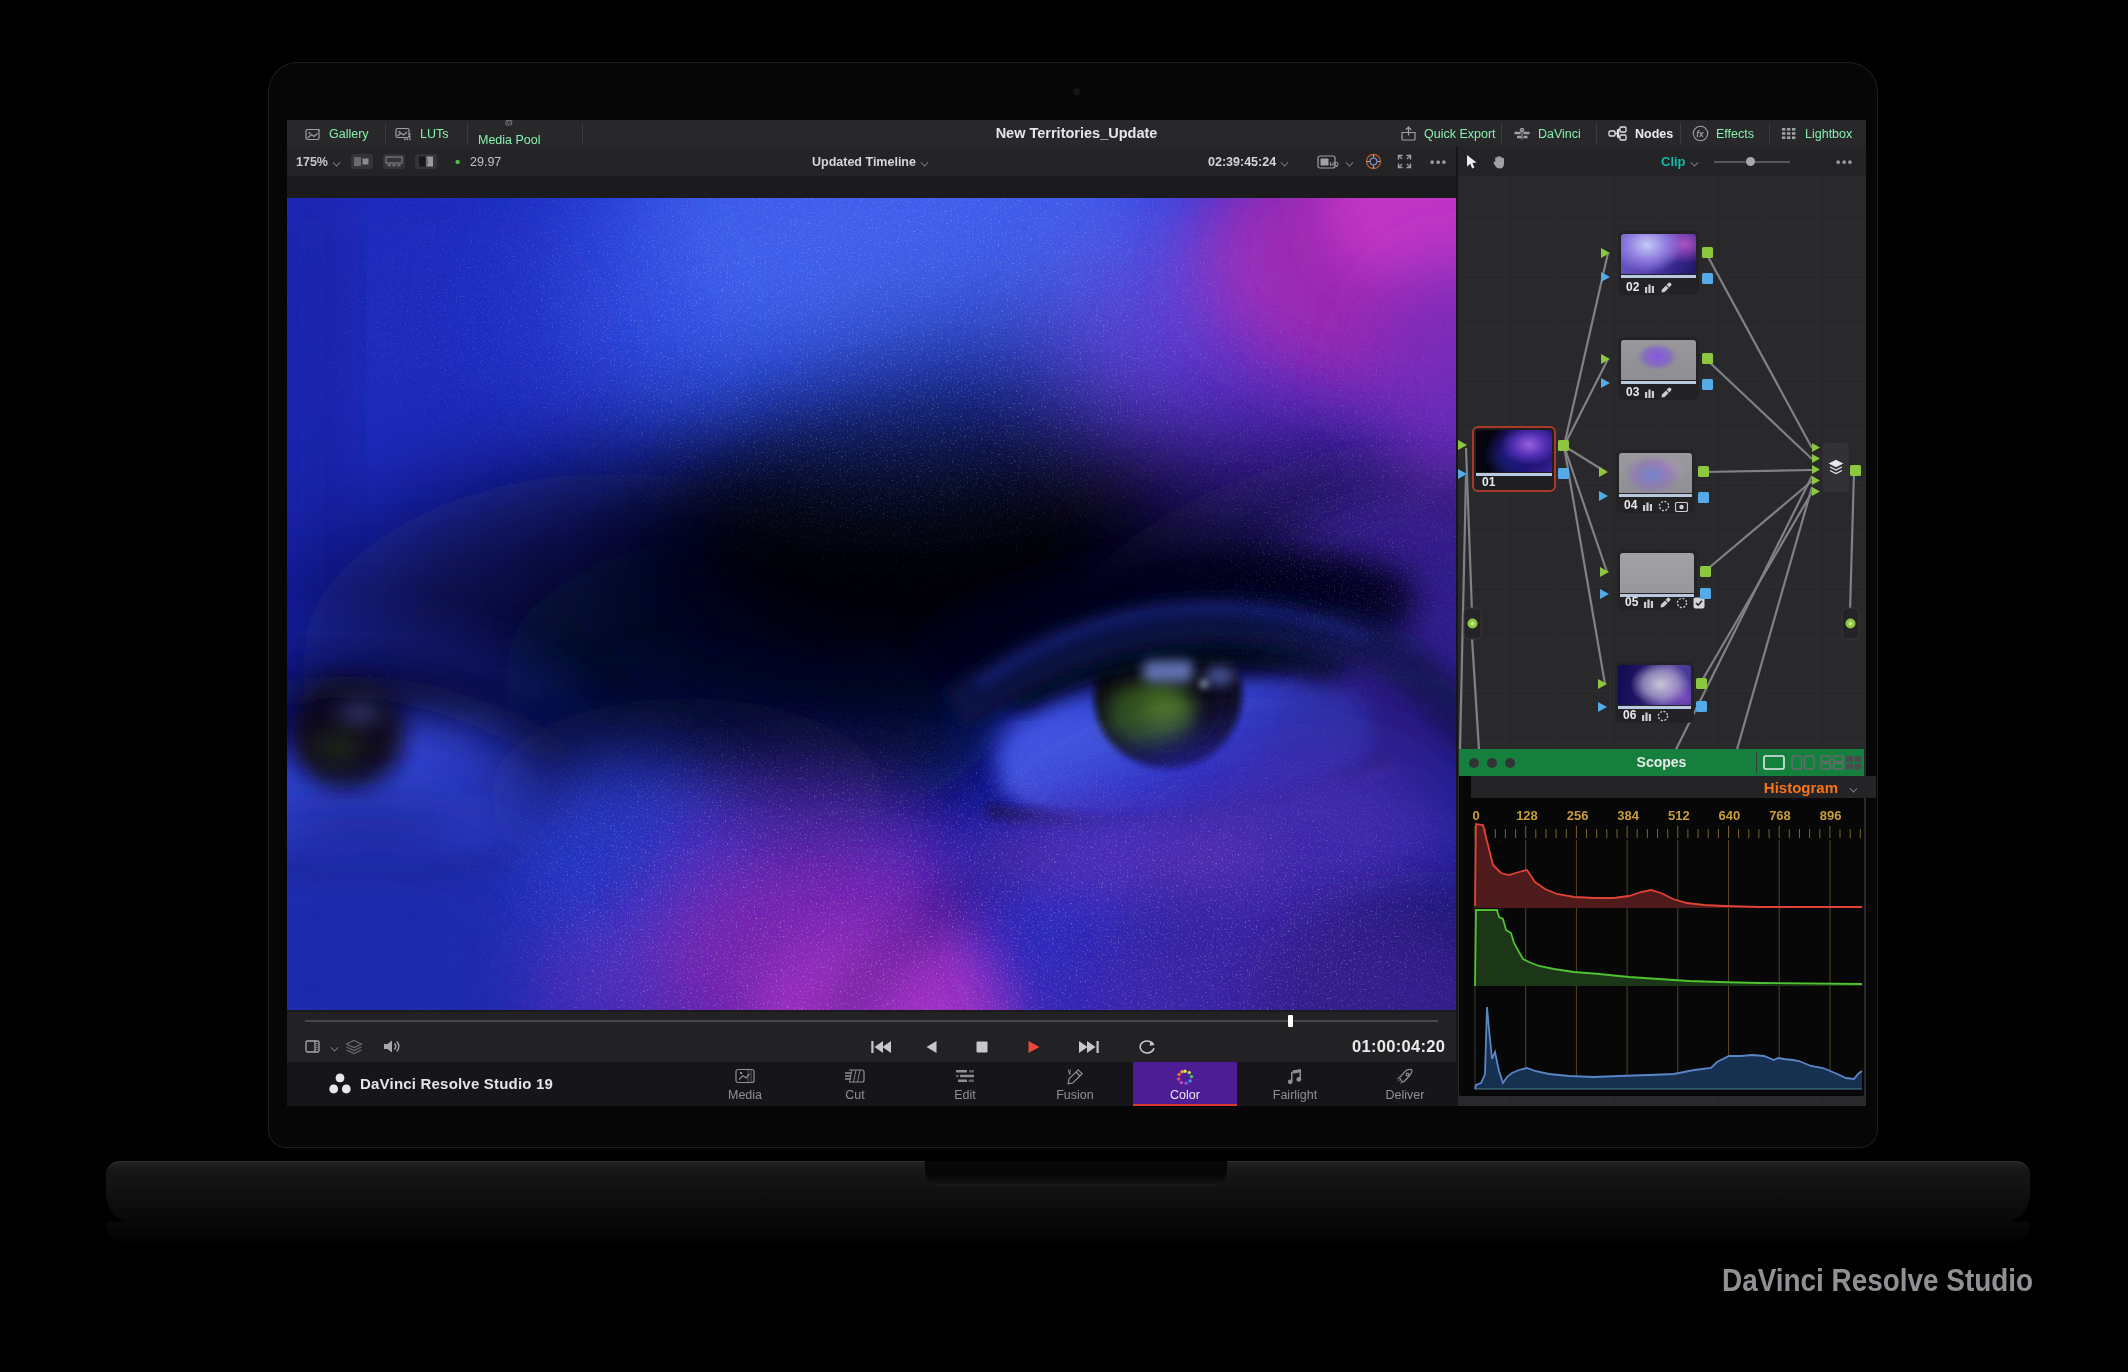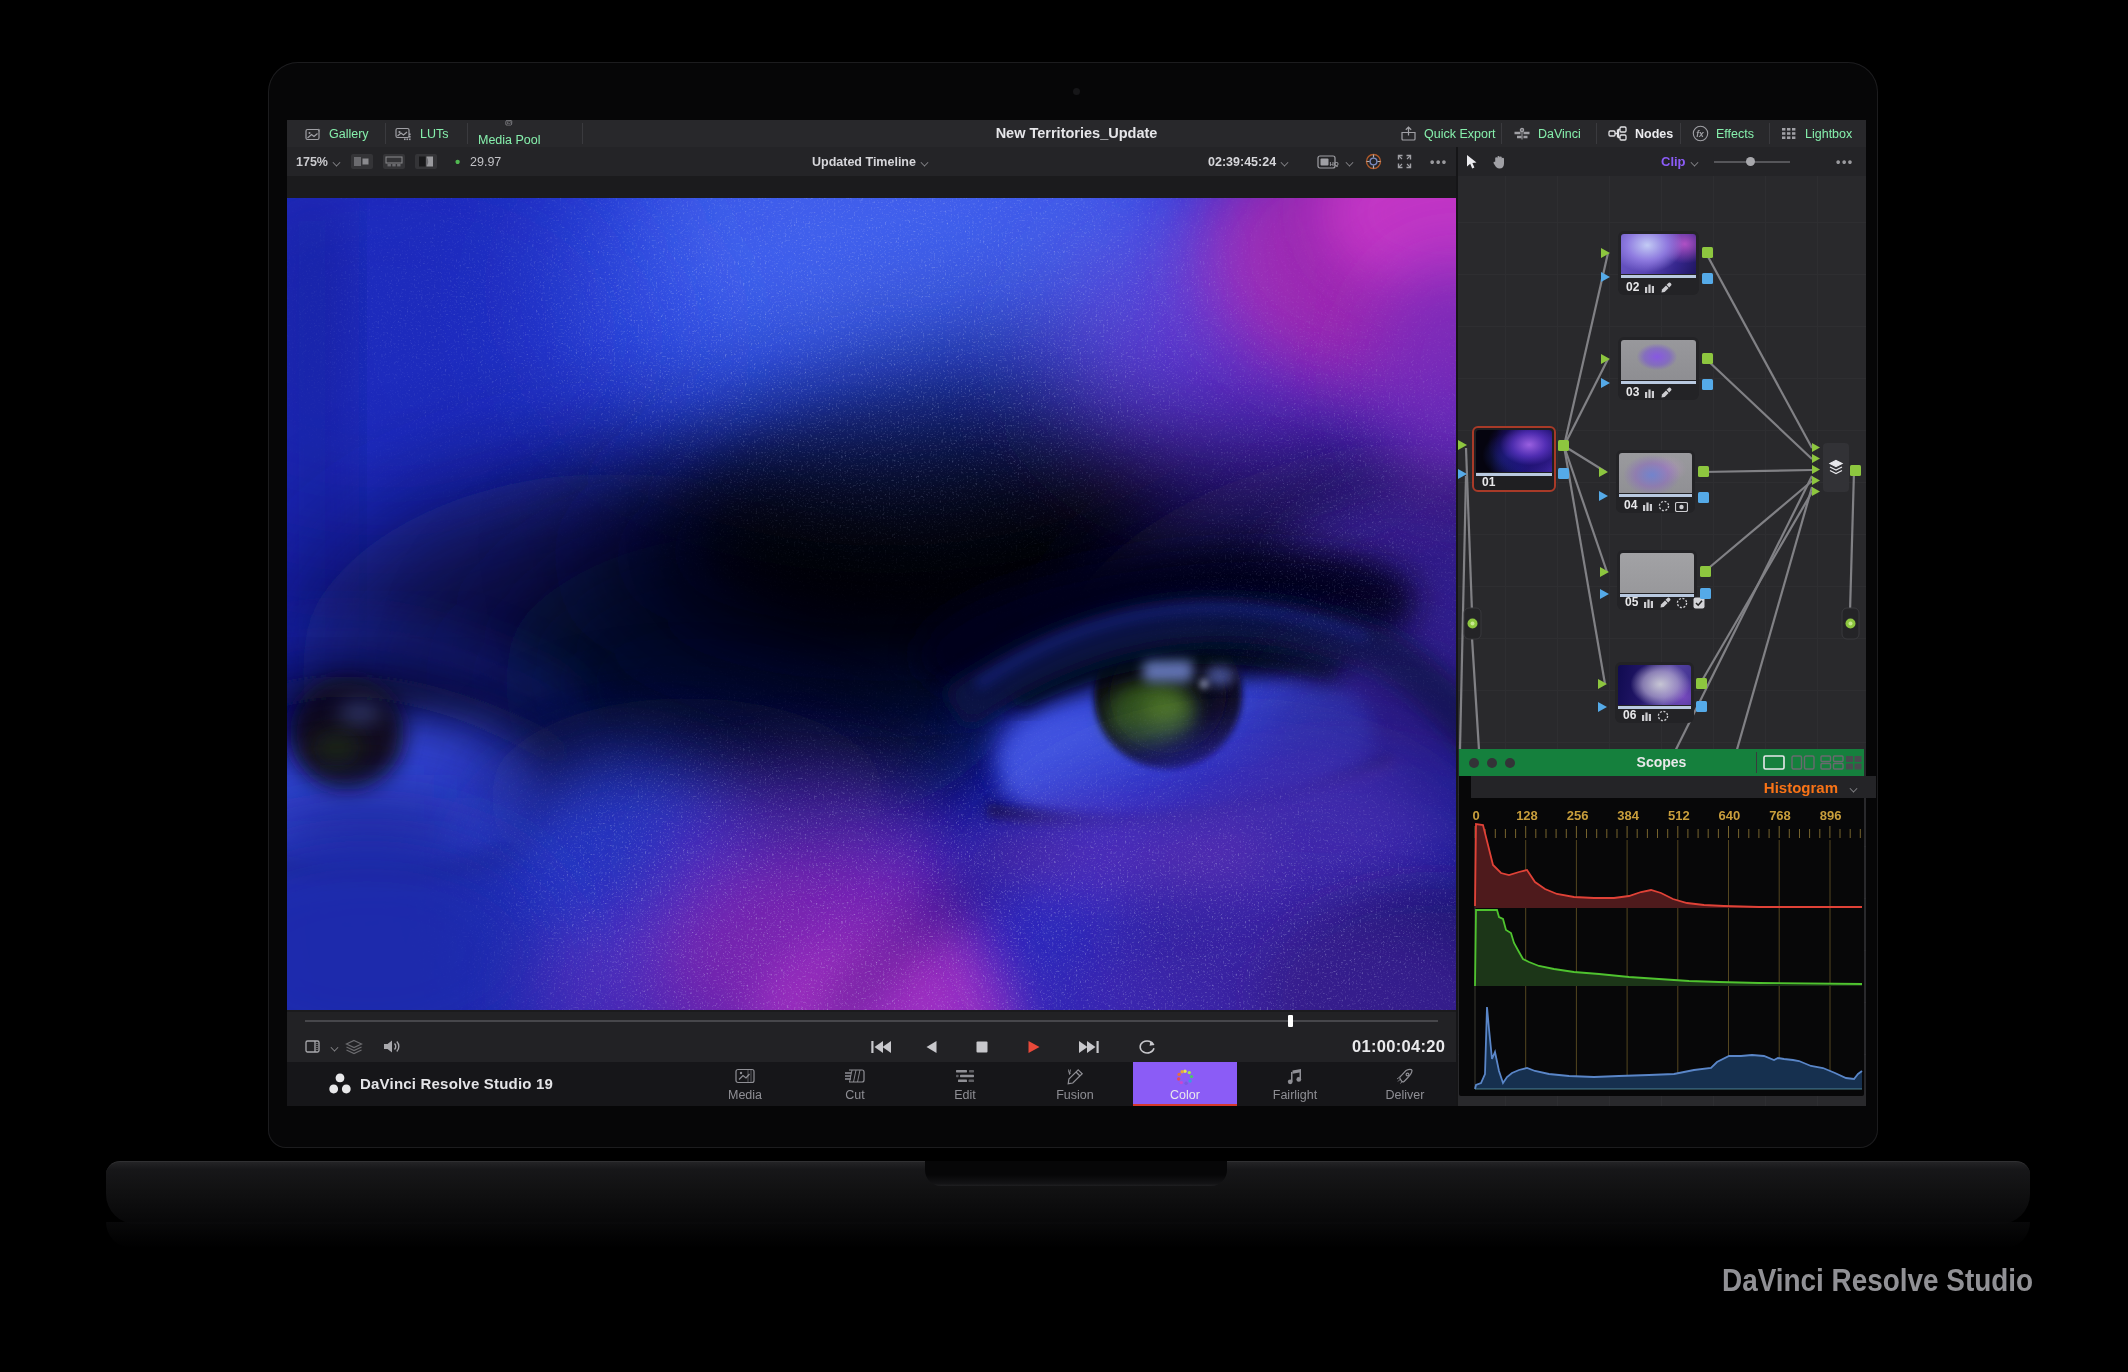--- a/index.html
+++ b/index.html
@@ -41,21 +41,21 @@
   #vimg { left:287px; top:198px; width:1169px; height:812px; overflow:hidden; }
   #scrub { left:287px; top:1012px; width:1170px; height:18px; background:#222225; }
   #transport { left:287px; top:1030px; width:1170px; height:32px; background:#222225; }
   #timecode { left:1352px; top:1030px; width:100px; height:32px; line-height:32px; color:#eaeaec;
     font-size:16.5px; font-weight:700; letter-spacing:.3px;}
   
   #botbar { left:287px; top:1062px; width:1170px; height:44px; background:#161619; }
   .page { position:absolute; top:1062px; width:104px; height:44px; text-align:center; color:#8f8f95; font-size:12.5px; }
   .page .lbl { position:absolute; left:0; right:0; top:26px; }
   .page svg { position:absolute; left:50%; top:6px; transform:translateX(-50%); }
-  .page.active { background:#8b5cf6; color:#e9e9ec; border-bottom:2.5px solid #d5392c;padding-left:38px; }
+  .page.active { background:#4c1d95; color:#e9e9ec; border-bottom:2.5px solid #d5392c;padding-left:38px; }
   #dvlogo { left:327px; top:1071px; width:26px; height:26px; }
   #dvtext { left:360px; top:1062px; height:44px; line-height:44px; color:#e4e4e7; font-size:15px; font-weight:700; letter-spacing:.2px;}
   
   #nodepanel { left:1458px; top:176px; width:408px; height:930px; background:#29292c;
     background-image:
       linear-gradient(#2e2e31 1px, transparent 1px),
       linear-gradient(90deg,#2e2e31 1px, transparent 1px);
     background-size:52px 52px; background-position:-5px -6px; }
   #vsep { left:1456px; top:147px; width:2px; height:959px; background:#151517; }
   .node { position:absolute; background:#232326; border-radius:6px; }
@@ -232,21 +232,21 @@
     <div class="r2txt" style="left:1178px;">
       <svg width="13" height="16" viewBox="0 0 13 16">
         <path d="M2 1 L2 12.5 L5.2 9.8 L7.2 14.5 L9.4 13.5 L7.4 8.9 L11.5 8.6 Z" fill="#ececf0"></path>
       </svg>
     </div>
     <div class="r2txt" style="left:1205px;">
       <svg width="15" height="16" viewBox="0 0 15 16" fill="#a0a0a5">
         <path d="M3.2 7.5 V4.3 a1.1 1.1 0 0 1 2.2 0 V3.2 a1.1 1.1 0 0 1 2.2 0 V3.6 a1.1 1.1 0 0 1 2.2 0 V4.8 a1.1 1.1 0 0 1 2.2 0 V9.5 c0 3-1.5 5-4.5 5 c-2.5 0-3.5-1-4.8-3.4 L1.6 9.2 c-.5-.9.6-1.8 1.4-1.2 z"></path>
       </svg>
     </div>
-    <div class="r2txt" style="left:1374px; font-weight:700; color:#8b5cf6; font-size:13px;">Clip<span class="chev"></span></div>
+    <div class="r2txt" style="left:1374px; font-weight:700; color:#14b8a6; font-size:13px;">Clip<span class="chev"></span></div>
     <div style="position:absolute; left:1427px; top:14px; width:76px; height:1.6px; background:#56565a;"></div>
     <div style="position:absolute; left:1459px; top:10px; width:9px; height:9px; border-radius:50%; background:#a8a8ac;"></div>
     <div class="r2txt" style="left:1549px; color:#9a9a9e; letter-spacing:1.5px; font-weight:700;">•••</div>
   </div>
   <div class="abs" id="title">New Territories_Update</div>
 
   <div class="abs" id="viewerbg"></div>
   <div class="abs" id="vimg">
   <svg width="1169" height="812" viewBox="0 0 1169 812">
     <defs>

